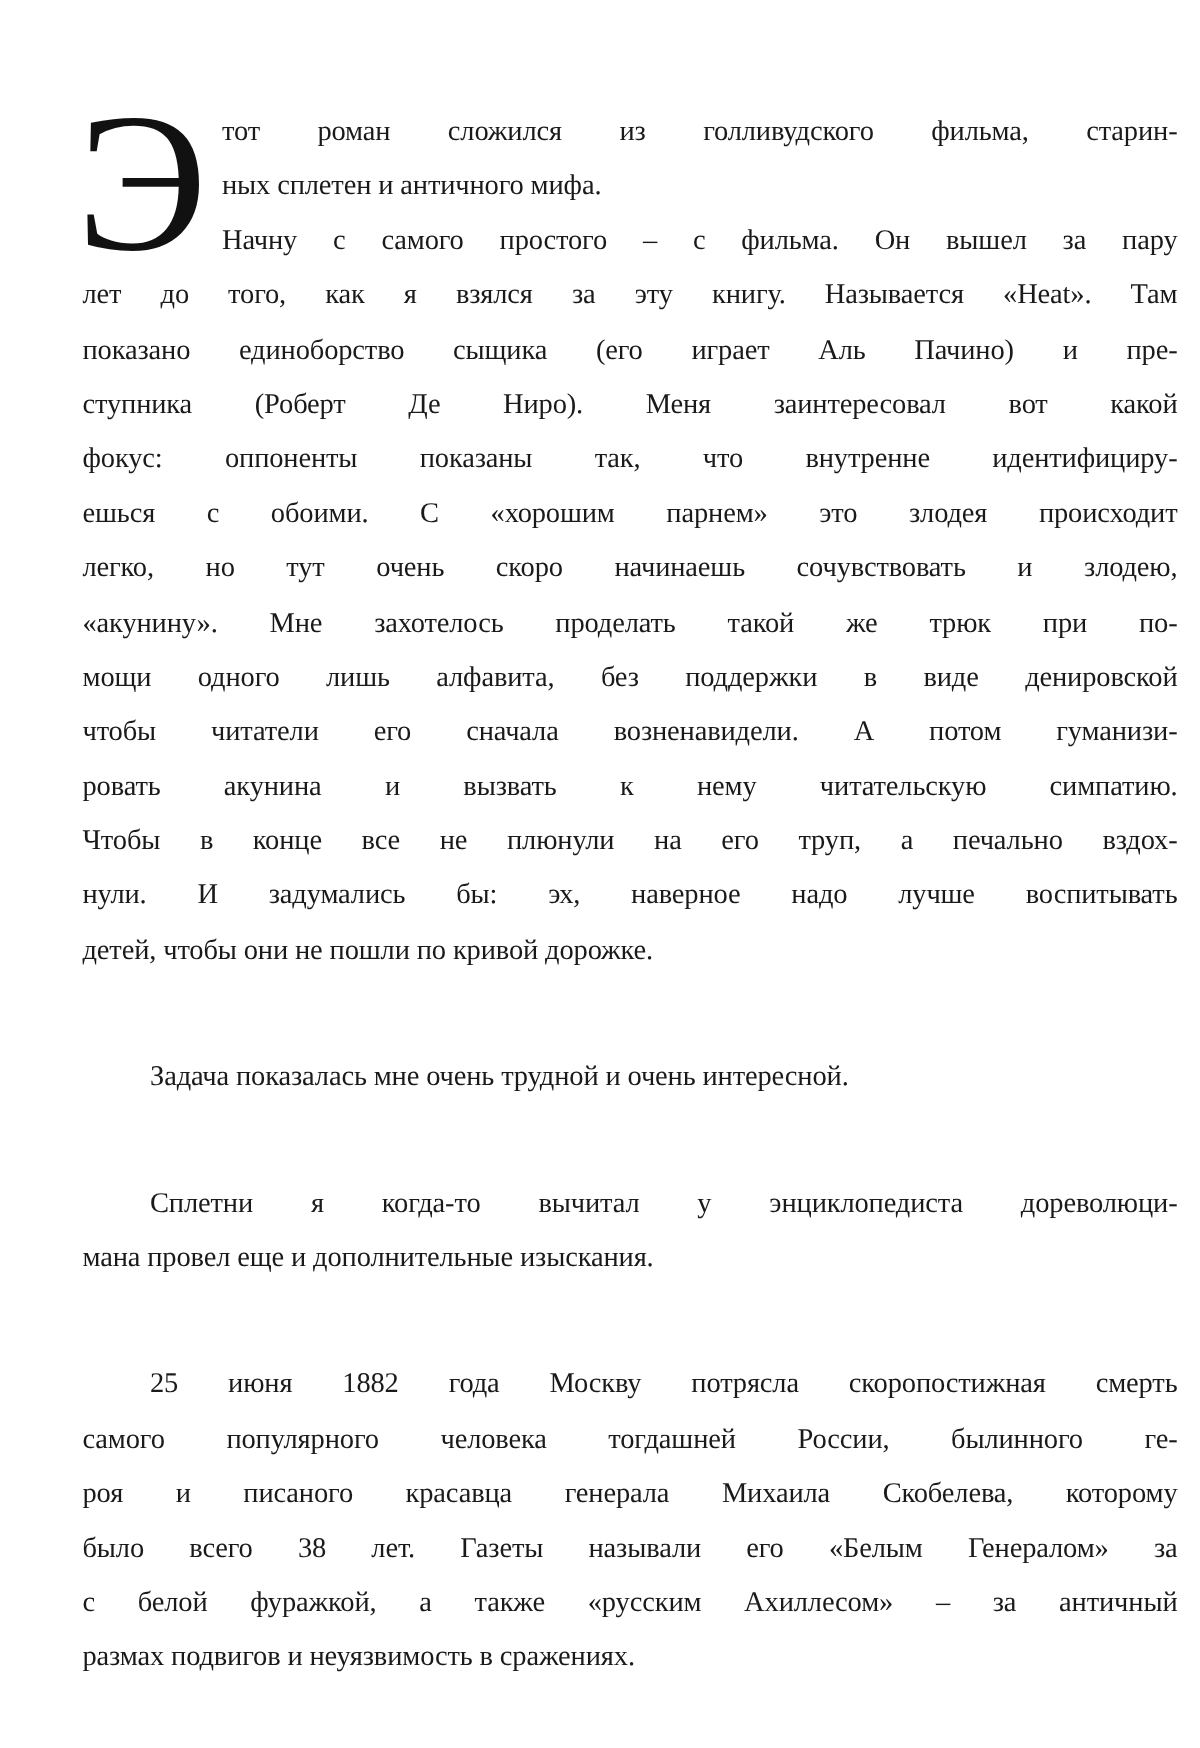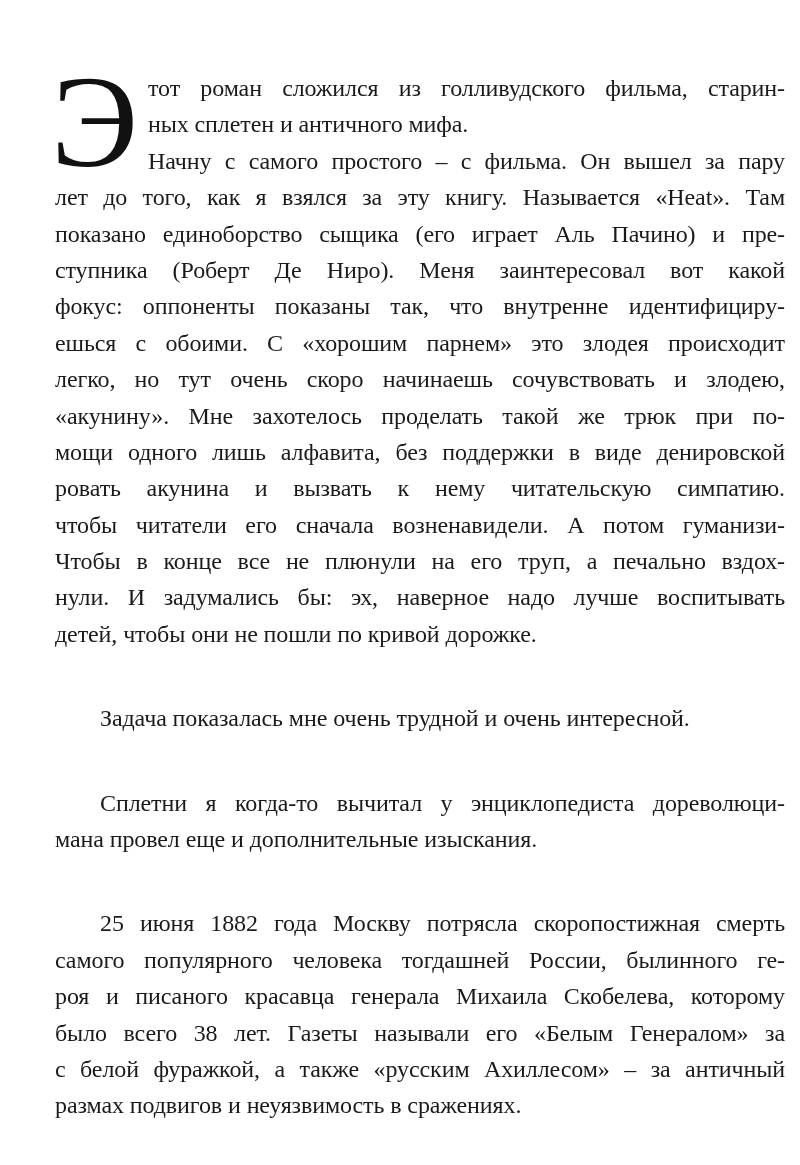--- a/index.html
+++ b/index.html
@@ -18,21 +18,21 @@
     .page {
       position: absolute;
       left: 55px;
       top: 70px;
       width: 730px;
     }
     .line {
       display: block;
       height: 36.4px;
       line-height: 36.4px;
-      font-size: 24px;
+      font-size: 19px;
       white-space: nowrap;
       text-align: justify;
       text-align-last: justify;
       letter-spacing: -0.1px;
     }
     .line.last {
       text-align-last: left;
     }
     .line.indent {
       padding-left: 45px;
@@ -66,22 +66,22 @@
   <div>
     <span class="line dc">Начну с самого простого – с фильма. Он вышел за пару</span>
     <span class="line">лет до того, как я взялся за эту книгу. Называется «Heat». Там</span>
     <span class="line">показано единоборство сыщика (его играет Аль Пачино) и пре-</span>
     <span class="line">ступника (Роберт Де Ниро). Меня заинтересовал вот какой</span>
     <span class="line">фокус: оппоненты показаны так, что внутренне идентифициру-</span>
     <span class="line">ешься с обоими. С «хорошим парнем» это злодея происходит</span>
     <span class="line">легко, но тут очень скоро начинаешь сочувствовать и злодею,</span>
     <span class="line">«акунину». Мне захотелось проделать такой же трюк при по-</span>
     <span class="line">мощи одного лишь алфавита, без поддержки в виде денировской</span>
+    <span class="line">чтобы читатели его сначала возненавидели. А потом гуманизи-</span>
     <span class="line">ровать акунина и вызвать к нему читательскую симпатию.</span>
-    <span class="line">чтобы читатели его сначала возненавидели. А потом гуманизи-</span>
     <span class="line">Чтобы в конце все не плюнули на его труп, а печально вздох-</span>
     <span class="line">нули. И задумались бы: эх, наверное надо лучше воспитывать</span>
     <span class="line last">детей, чтобы они не пошли по кривой дорожке.</span>
   </div>
 
   <div>
     <span class="line indent last">Задача показалась мне очень трудной и очень интересной.</span>
   </div>
 
   <div>

